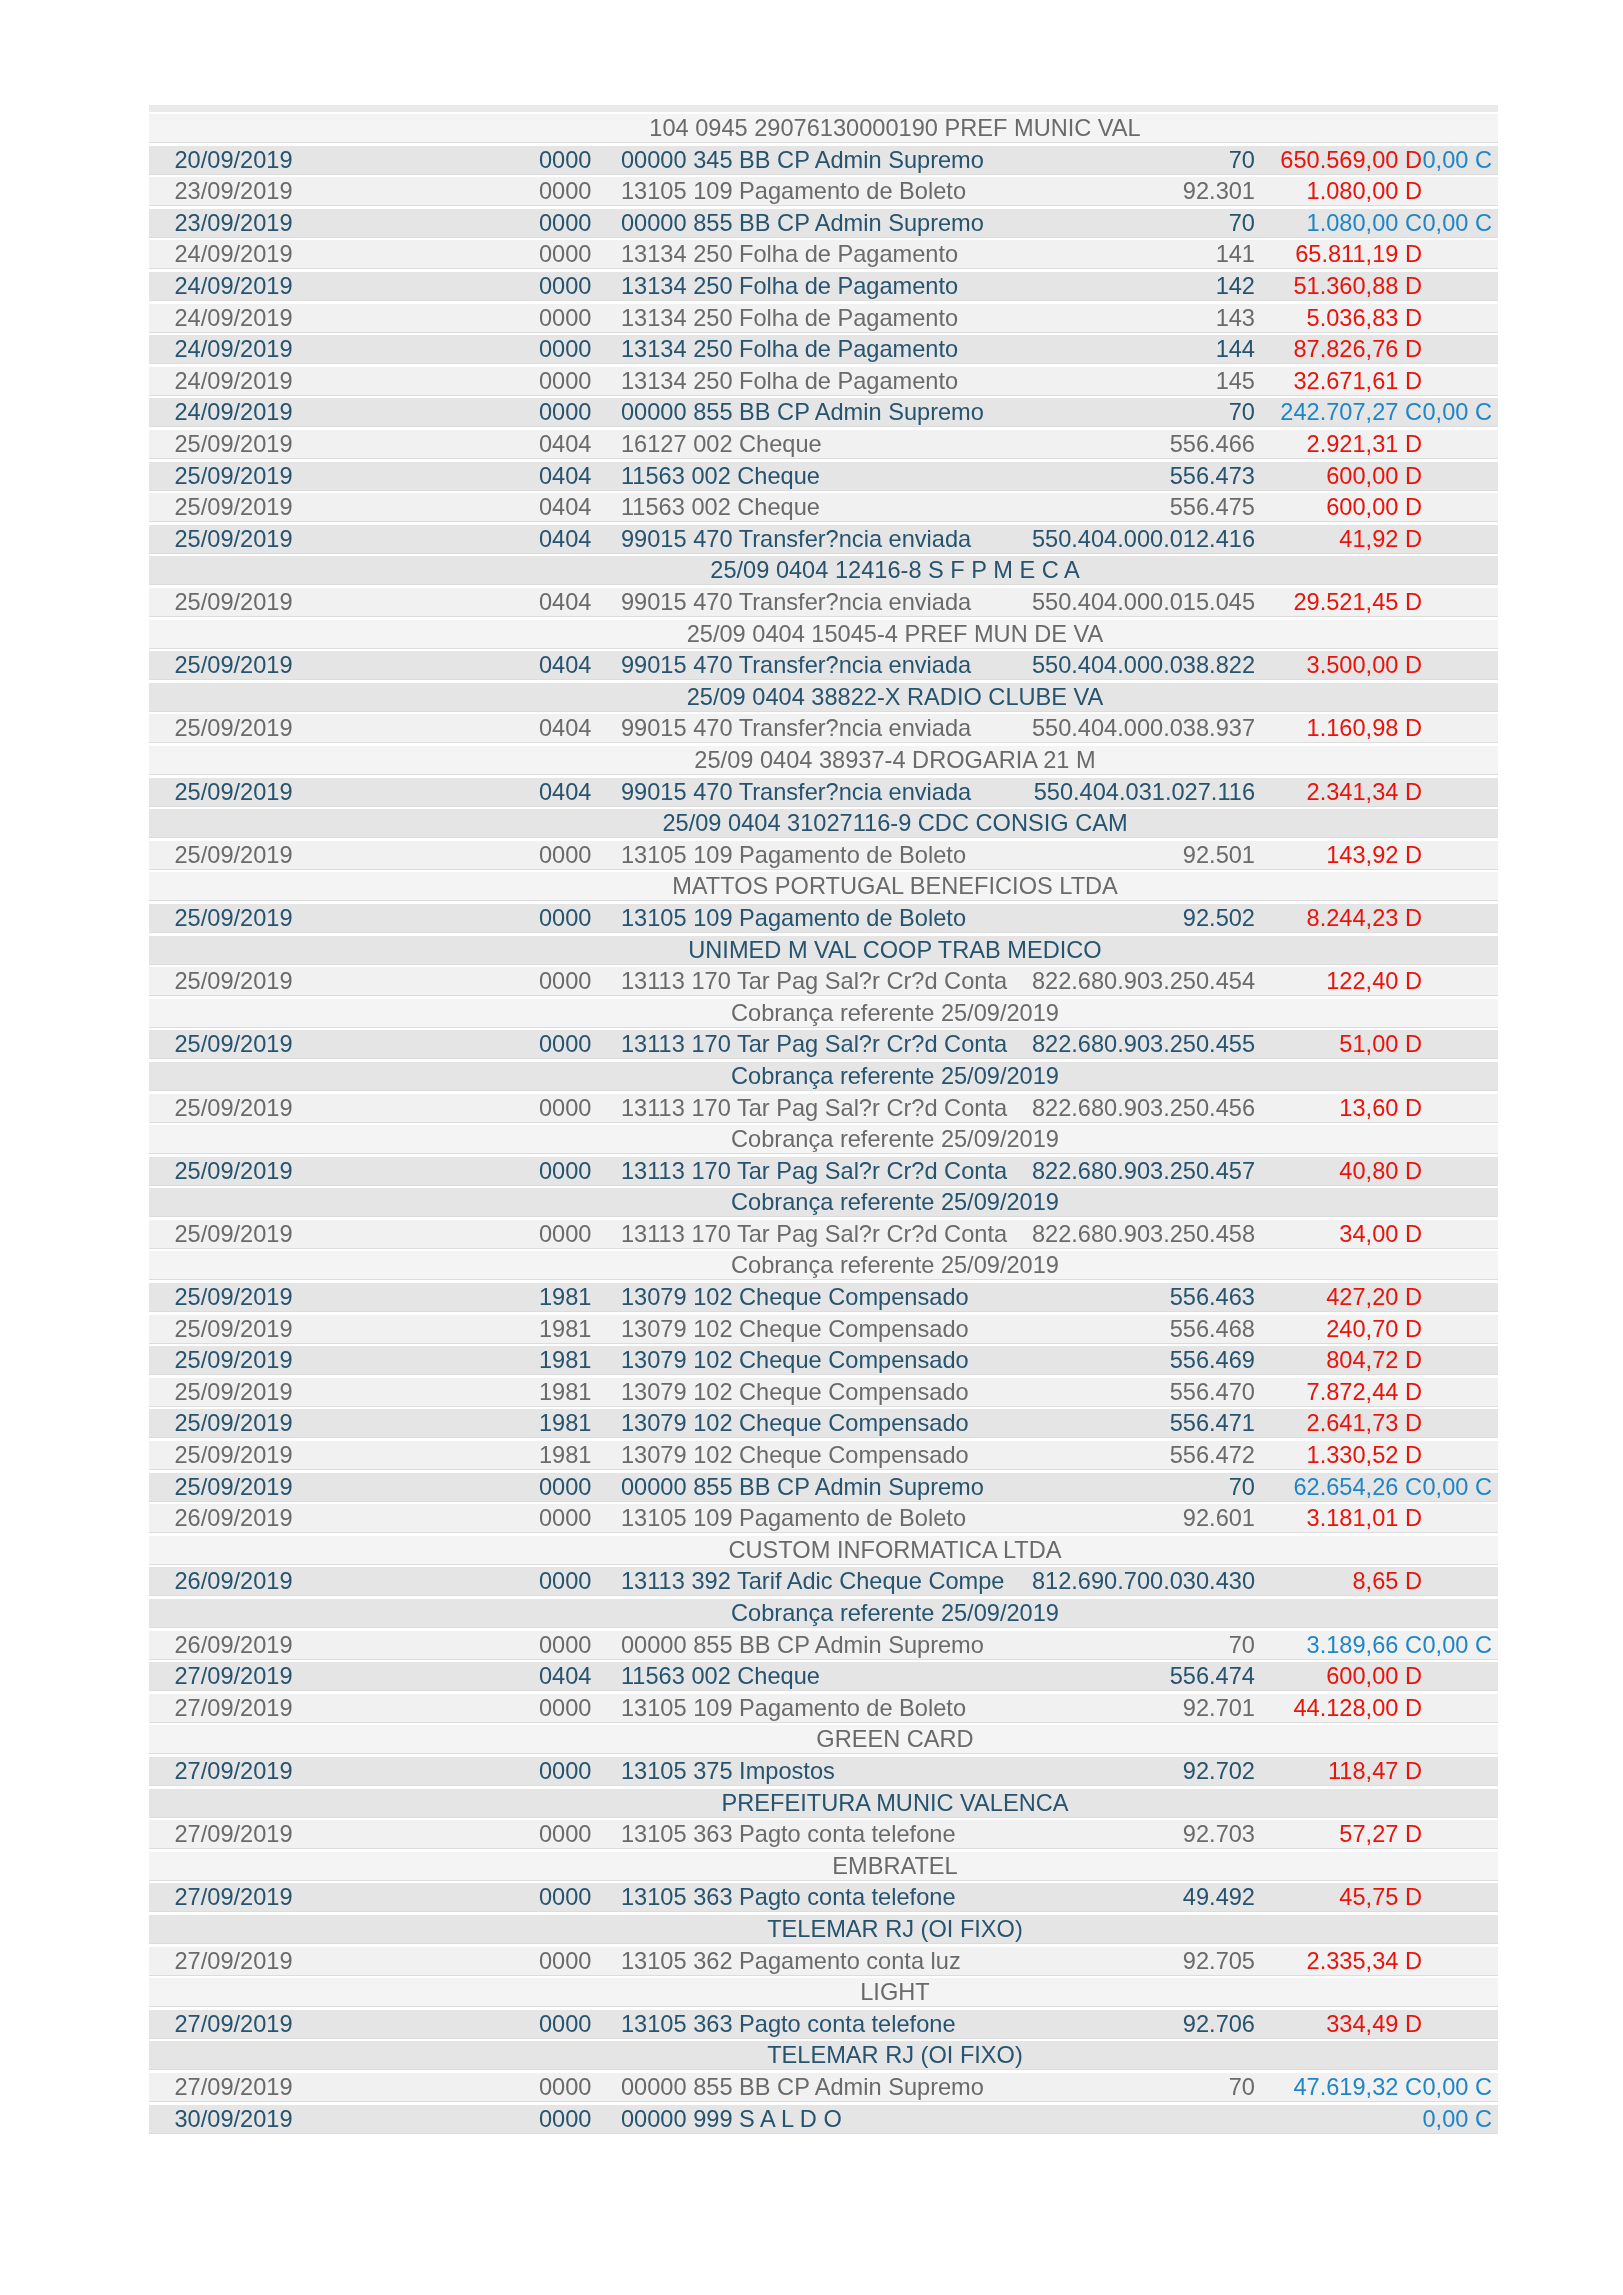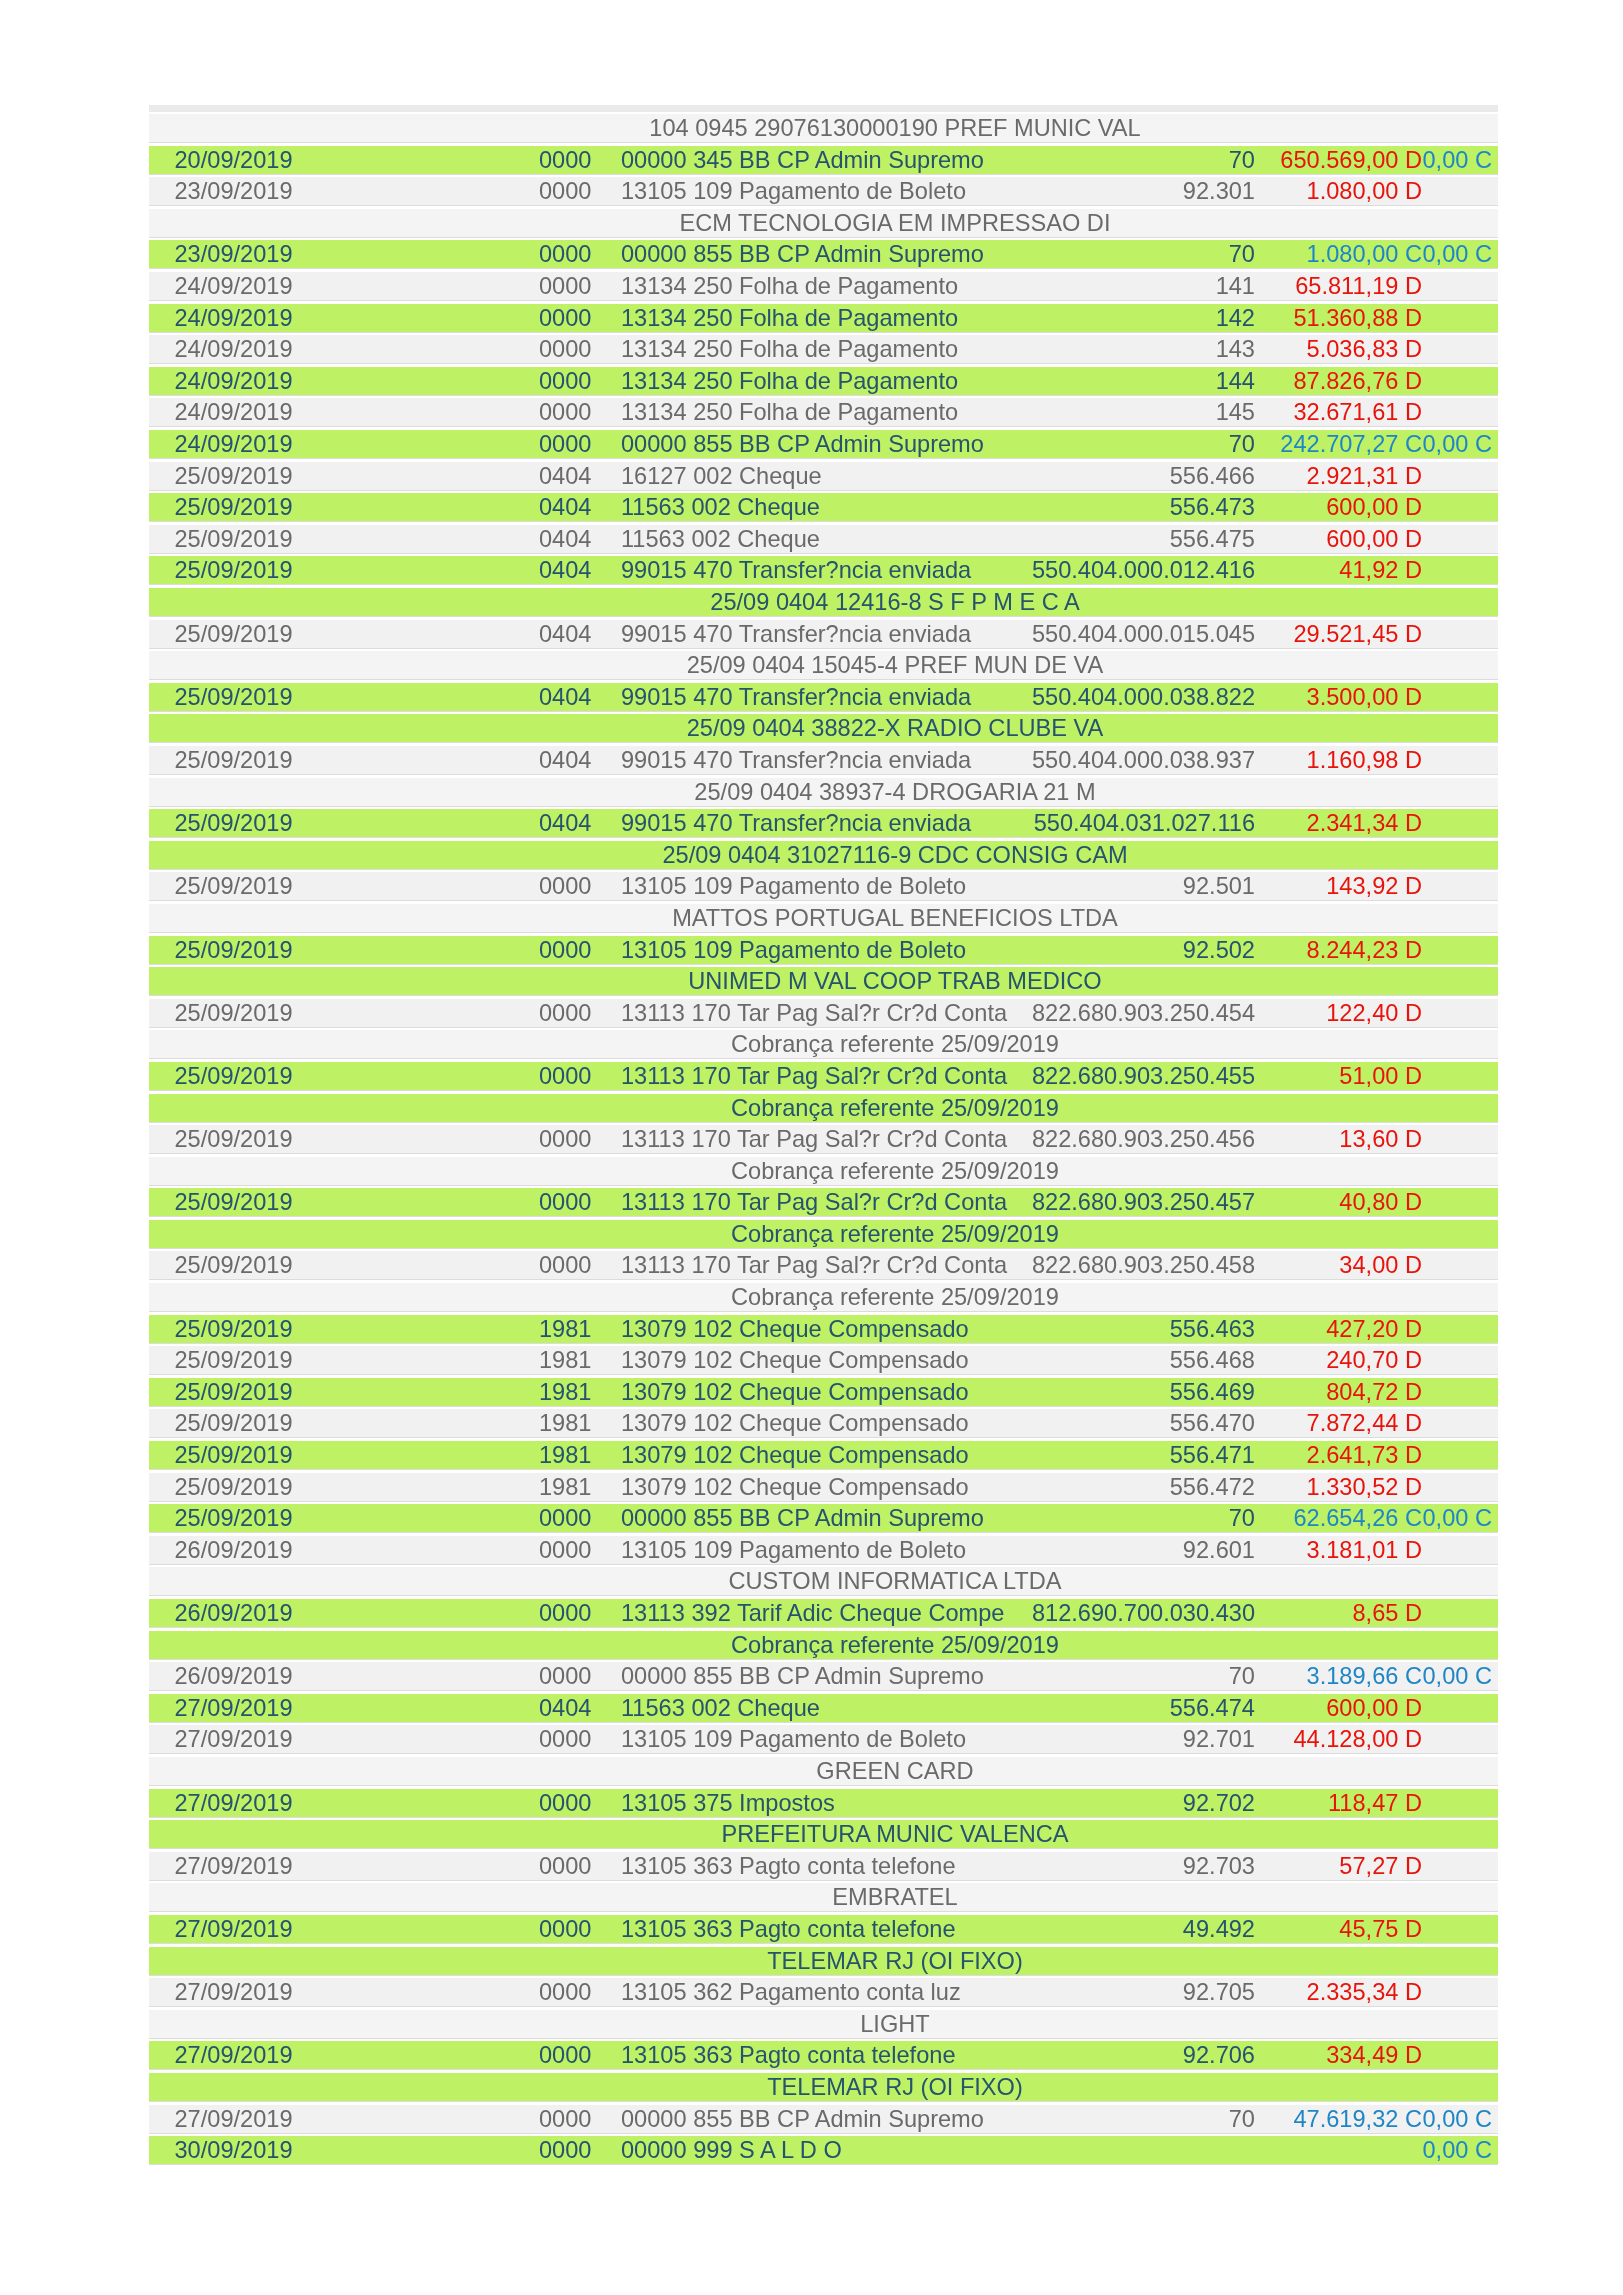--- a/index.html
+++ b/index.html
@@ -10,21 +10,21 @@
   .statement-table{
     position:absolute;left:149px;top:105px;width:1349px;
   }
   .table-top{height:6.5px;background:#eaeaea;margin-bottom:2.6px;}
   .row{
     position:relative;height:28px;line-height:28px;font-size:23.6px;
     border-bottom:1.3px solid #dcdcdc;margin-bottom:2.6px;white-space:nowrap;
   }
   .bg-gray{background:#f1f1f1;color:#6a6a6a;}
   .bg-gray.detail{background:#f4f4f4;}
-  .bg-white{background:#bef264;color:var(--navy);}
+  .bg-white{background:#e5e5e5;color:var(--navy);}
   .cell{position:absolute;top:0;}
   .c-date{left:25.5px;}
   .c-branch{left:378px;margin-left:12px;}
   .c-desc{left:472px;}
   .c-doc{left:753px;width:353px;text-align:right;}
   .c-v1{left:1077px;width:196px;text-align:right;}
   .c-v2{left:1245px;width:98px;text-align:right;}
   .c-detail{left:419px;width:654px;text-align:center;}
   .debit{color:var(--debit);}
   .credit{color:var(--credit);}
@@ -46,23 +46,20 @@
       <span class="cell c-v1 debit">650.569,00 D</span>
       <span class="cell c-v2 credit">0,00 C</span>
     </div>
     <div class="row bg-gray">
       <span class="cell c-date">23/09/2019</span>
       <span class="cell c-branch">0000</span>
       <span class="cell c-desc">13105 109 Pagamento de Boleto</span>
       <span class="cell c-doc">92.301</span>
       <span class="cell c-v1 debit">1.080,00 D</span>
     </div>
-    <div class="row bg-gray detail">
-      <span class="cell c-detail">ECM TECNOLOGIA EM IMPRESSAO DI</span>
-    </div>
     <div class="row bg-white">
       <span class="cell c-date">23/09/2019</span>
       <span class="cell c-branch">0000</span>
       <span class="cell c-desc">00000 855 BB CP Admin Supremo</span>
       <span class="cell c-doc">70</span>
       <span class="cell c-v1 credit">1.080,00 C</span>
       <span class="cell c-v2 credit">0,00 C</span>
     </div>
     <div class="row bg-gray">
       <span class="cell c-date">24/09/2019</span>

